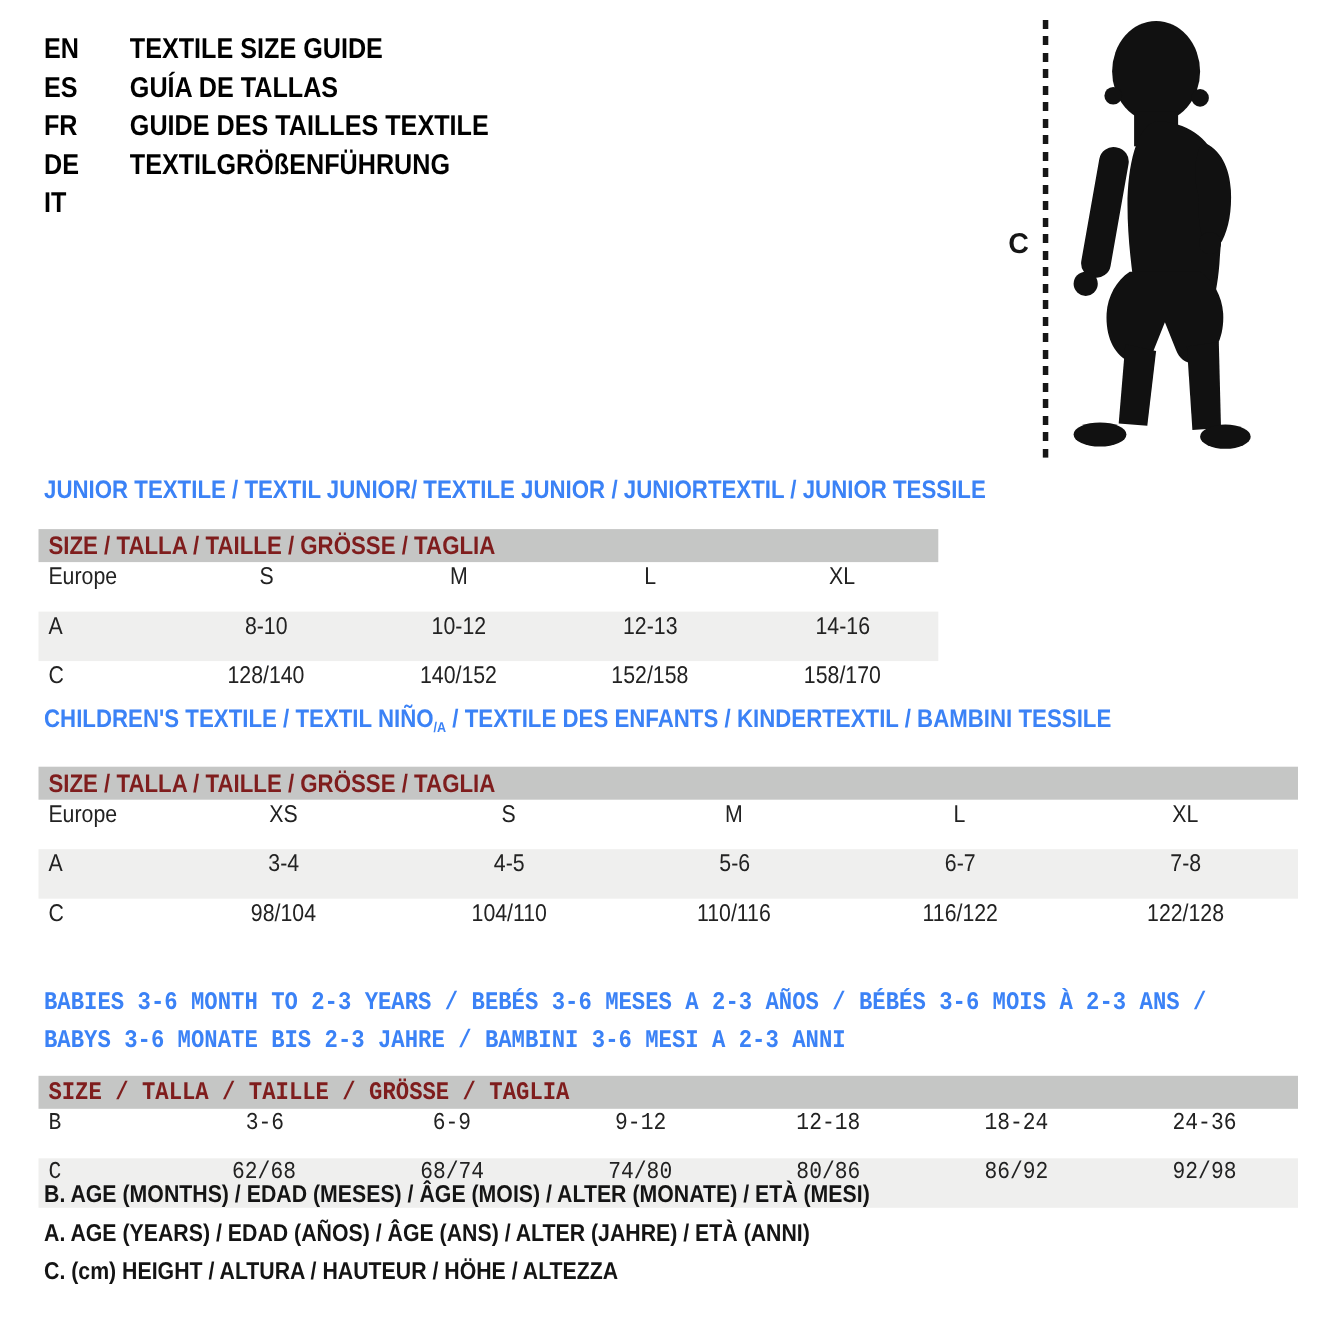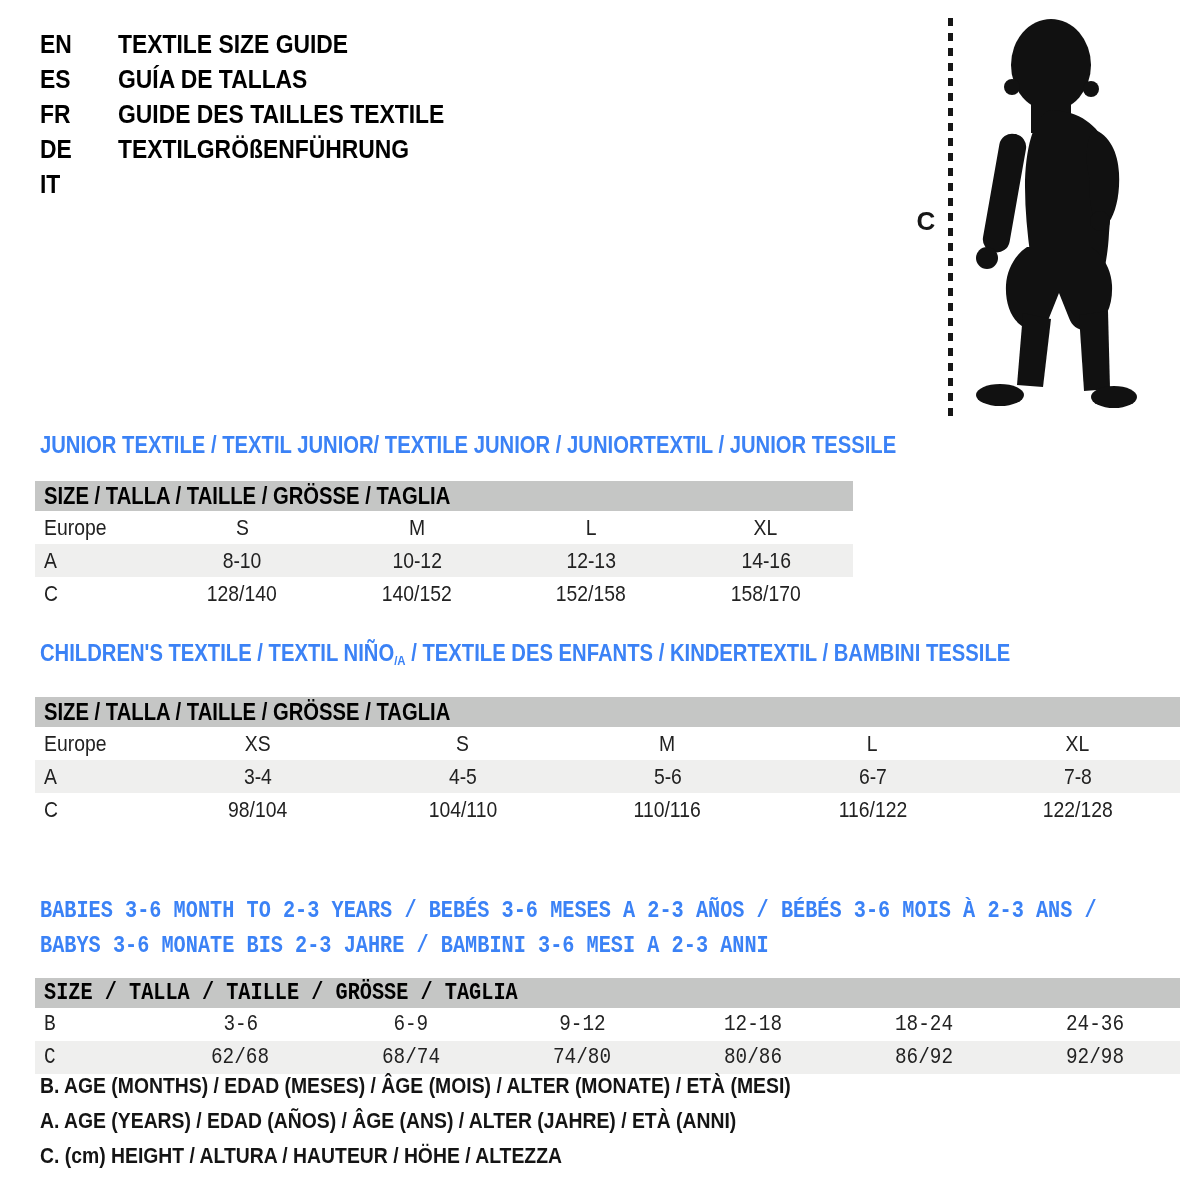--- a/index.html
+++ b/index.html
@@ -13,29 +13,29 @@
          font-weight:700;font-size:26px;line-height:35px;color:#000000;}
   
   .dash-line{position:absolute;left:948px;top:18px;width:5px;height:398px;
              background:repeating-linear-gradient(#161616 0 8px,transparent 8px 15px);}
   .c-label{position:absolute;left:908px;top:206px;width:36px;text-align:center;
            font-weight:700;font-size:26px;color:#161616;}
   .baby{position:absolute;left:967px;top:15px;}
   
   .section{position:absolute;left:35px;}
   .sect-title{font-weight:700;font-size:23px;line-height:24px;padding-left:5px;color:#3b82f6;}
-  .size-bar{height:30px;line-height:30px;background:#c5c6c5;color:#000000;font-weight:700;
+  .size-bar{height:30px;line-height:30px;background:#c5c6c5;color:#7f1d1d;font-weight:700;
             font-size:23px;padding-left:9px;box-sizing:border-box;}
   .junior{top:433px;width:818px;}
   .children{top:641px;width:1145px;text-decoration:underline;}
   .babies{top:894px;width:1145px;font-family:Liberation Mono, monospace;}
   .junior .size-bar,.children .size-bar{margin-top:24px;}
   .babies .sect-title{line-height:35px;}
   .babies .size-bar{margin-top:14px;}
-  .tbl .row{display:flex;height:33px;align-items:center;font-size:22px;color:#222;}
+  .tbl .row{display:flex;height:45px;font-size:22px;color:#222;}
   .row.alt{background:#efefee;}
   .c0{width:120px;padding-left:9px;box-sizing:border-box;}
   .cd{flex:1;text-align:center;}
   sub.small{font-size:13px;font-weight:700;vertical-align:-4px;}
   
   .footer{position:absolute;left:40px;top:1068px;font-weight:700;font-size:22px;
           line-height:35px;color:#141414;}
 </style>
 </head>
 <body>

